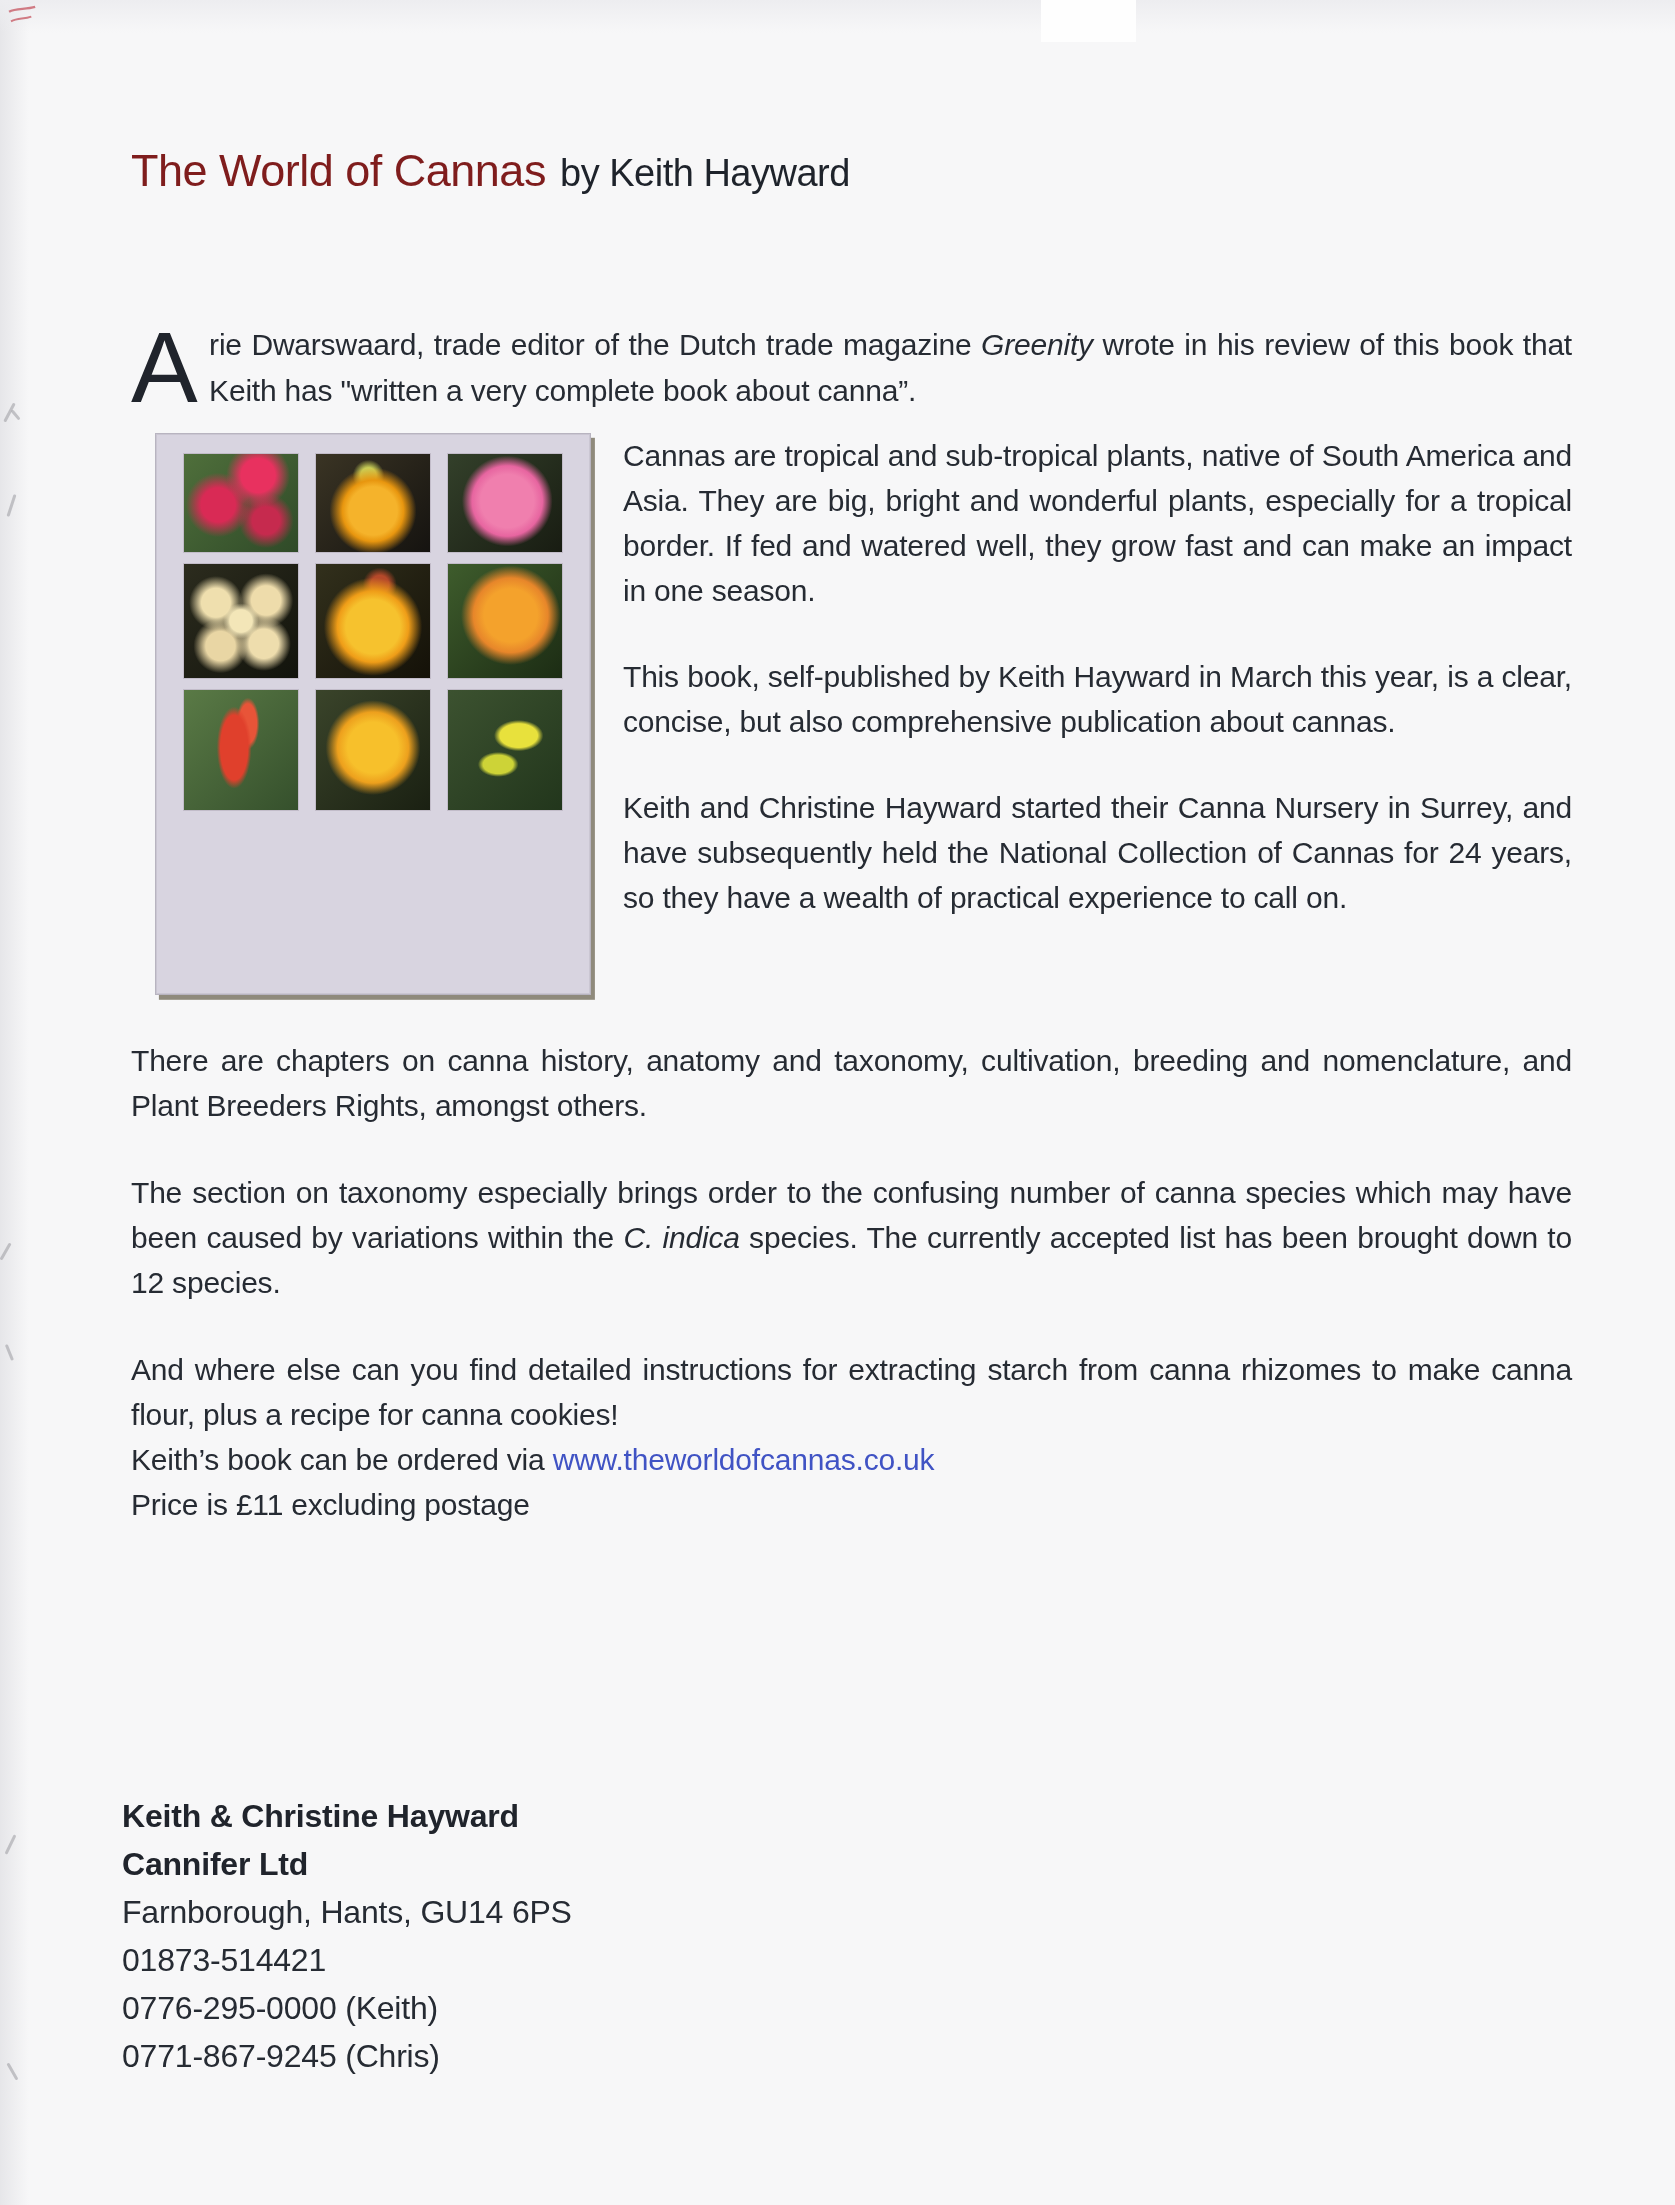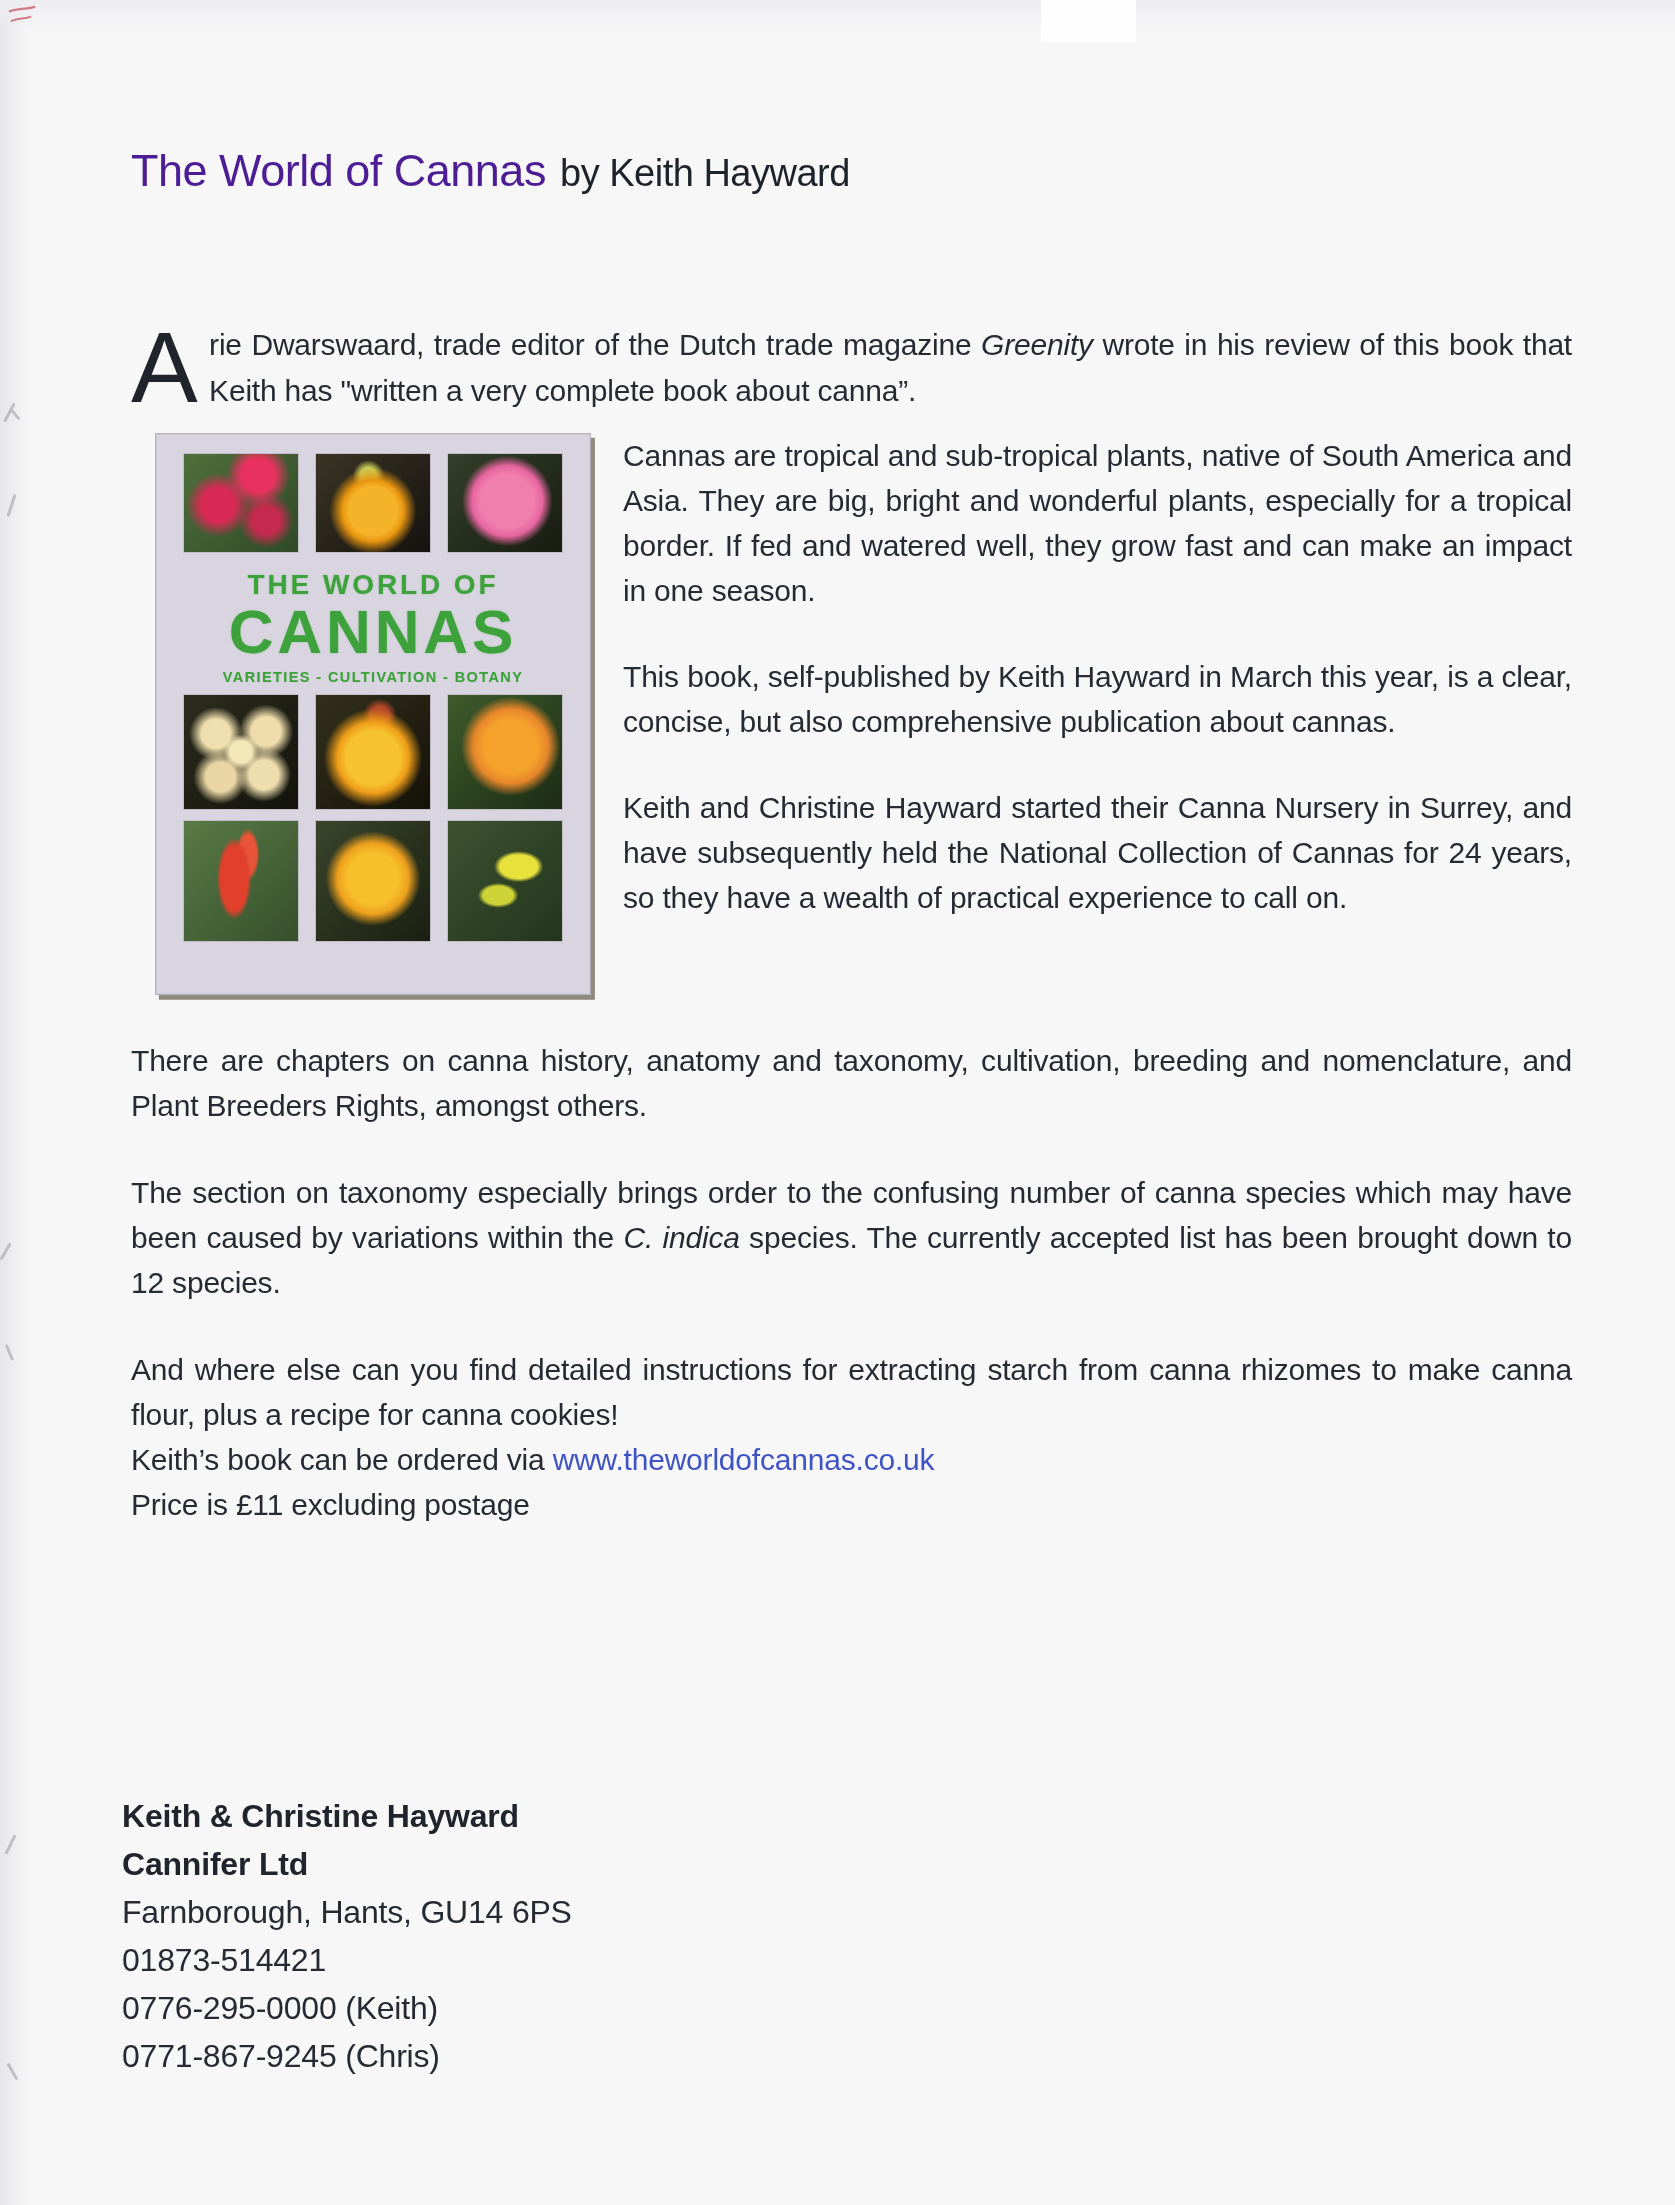--- a/index.html
+++ b/index.html
@@ -22,21 +22,21 @@
   .pm1{left:7.7px;top:402px;width:2.9px;height:21px;transform:rotate(28deg);}
   .pm1b{left:13.5px;top:409px;width:2.9px;height:11.6px;transform:rotate(-40deg);}
   .pm2{left:9.7px;top:494px;width:2.9px;height:23px;transform:rotate(18deg);}
   .pm3{left:3.9px;top:1242px;width:2.9px;height:19.3px;transform:rotate(30deg);}
   .pm4{left:7.7px;top:1344px;width:2.9px;height:17.4px;transform:rotate(-22deg);}
   .pm5{left:8.7px;top:1834px;width:2.9px;height:21px;transform:rotate(26deg);}
   .pm6{left:10.6px;top:2062px;width:2.9px;height:19.3px;transform:rotate(-30deg);}
 
   
   .title-row{position:absolute;left:131px;top:145px;white-space:nowrap;}
-  .t-main{font-size:45px;color:#4c1d95;letter-spacing:-0.5px;}
+  .t-main{font-size:45px;color:#7f1d1d;letter-spacing:-0.5px;}
   .t-by{font-size:38px;color:#1e232b;margin-left:9.7px;letter-spacing:-0.5px;}
 
   
   .intro{position:absolute;left:131px;top:322px;width:1441px;
     font-size:30px;line-height:46px;text-align:justify;letter-spacing:-0.2px;}
   .dropcap{float:left;font-size:100px;line-height:83px;padding:3.9px 11.6px 0 0;color:#20242c;}
   .mag{font-style:italic;}
 
   
   .flow{position:absolute;left:131px;top:433px;width:1441px;}
@@ -104,25 +104,20 @@
 
   <div class="flow">
     <div class="row">
 
       <div class="cover">
         <div class="cov-row r1">
           <div class="ph" style="background: radial-gradient(circle at 65% 22%, rgb(232, 49, 95) 0px, rgb(232, 49, 95) 16%, rgba(0, 0, 0, 0) 30%), radial-gradient(circle at 30% 52%, rgb(217, 42, 85) 0px, rgb(217, 42, 85) 18%, rgba(0, 0, 0, 0) 34%), radial-gradient(circle at 72% 68%, rgb(198, 42, 78) 0px, rgb(198, 42, 78) 13%, rgba(0, 0, 0, 0) 26%), linear-gradient(135deg, rgb(79, 111, 59), rgb(47, 74, 40));"></div>
           <div class="ph" style="background: radial-gradient(circle at 50% 58%, rgb(245, 179, 43) 0px, rgb(245, 179, 43) 30%, rgb(232, 150, 15) 38%, rgba(0, 0, 0, 0) 54%), radial-gradient(circle at 46% 22%, rgb(201, 207, 87) 0px, rgb(201, 207, 87) 8%, rgba(0, 0, 0, 0) 16%), linear-gradient(135deg, rgb(58, 52, 36), rgb(21, 19, 16));"></div>
           <div class="ph" style="background: radial-gradient(circle at 52% 48%, rgb(240, 127, 174) 0px, rgb(240, 127, 174) 34%, rgb(231, 101, 160) 45%, rgba(0, 0, 0, 0) 58%), linear-gradient(135deg, rgb(51, 64, 42), rgb(24, 28, 18));"></div>
         </div>
-        <div class="cov-title">
-          <div class="cl1" style="color: rgb(62, 162, 60);">THE WORLD OF</div>
-          <div class="cl2" style="color: rgb(62, 162, 60);">CANNAS</div>
-          <div class="cl3" style="color: rgb(62, 162, 60);">VARIETIES - CULTIVATION - BOTANY</div>
-        </div>
         <div class="cov-row r2">
           <div class="ph" style="background: radial-gradient(circle, rgb(243, 230, 184) 0px, rgb(243, 230, 184) 14%, rgba(0, 0, 0, 0) 22%), radial-gradient(circle at 28% 34%, rgb(239, 223, 174) 0px, rgb(239, 223, 174) 13%, rgba(0, 0, 0, 0) 24%), radial-gradient(circle at 72% 32%, rgb(238, 220, 171) 0px, rgb(238, 220, 171) 13%, rgba(0, 0, 0, 0) 24%), radial-gradient(circle at 32% 72%, rgb(233, 214, 164) 0px, rgb(233, 214, 164) 13%, rgba(0, 0, 0, 0) 24%), radial-gradient(circle at 70% 70%, rgb(238, 221, 173) 0px, rgb(238, 221, 173) 13%, rgba(0, 0, 0, 0) 24%), linear-gradient(135deg, rgb(44, 44, 30), rgb(18, 19, 12));"></div>
           <div class="ph" style="background: radial-gradient(circle at 50% 55%, rgb(246, 194, 46) 0px, rgb(246, 194, 46) 32%, rgb(239, 157, 24) 42%, rgba(0, 0, 0, 0) 58%), radial-gradient(circle at 56% 18%, rgb(181, 73, 42) 0px, rgb(181, 73, 42) 8%, rgba(0, 0, 0, 0) 15%), linear-gradient(135deg, rgb(50, 48, 28), rgb(20, 17, 8));"></div>
           <div class="ph" style="background: radial-gradient(circle at 55% 45%, rgb(244, 162, 44) 0px, rgb(244, 162, 44) 30%, rgb(231, 134, 42) 42%, rgba(0, 0, 0, 0) 56%), linear-gradient(135deg, rgb(62, 92, 44), rgb(28, 44, 20));"></div>
         </div>
         <div class="cov-row r3">
           <div class="ph" style="background: radial-gradient(20% 45% at 44% 48%, rgb(224, 64, 44) 0px, rgb(224, 64, 44) 60%, rgba(0, 0, 0, 0) 76%), radial-gradient(14% 30% at 56% 28%, rgb(232, 84, 56) 0px, rgb(232, 84, 56) 55%, rgba(0, 0, 0, 0) 72%), linear-gradient(135deg, rgb(90, 122, 70), rgb(53, 80, 44));"></div>
           <div class="ph" style="background: radial-gradient(circle at 50% 48%, rgb(247, 192, 43) 0px, rgb(247, 192, 43) 30%, rgb(237, 160, 29) 42%, rgba(0, 0, 0, 0) 56%), linear-gradient(135deg, rgb(58, 68, 42), rgb(26, 32, 18));"></div>
           <div class="ph" style="background: radial-gradient(30% 18% at 62% 38%, rgb(232, 225, 60) 0px, rgb(232, 225, 60) 55%, rgba(0, 0, 0, 0) 72%), radial-gradient(24% 14% at 44% 62%, rgb(205, 211, 55) 0px, rgb(205, 211, 55) 55%, rgba(0, 0, 0, 0) 74%), linear-gradient(135deg, rgb(60, 82, 48), rgb(34, 54, 28));"></div>
         </div>

